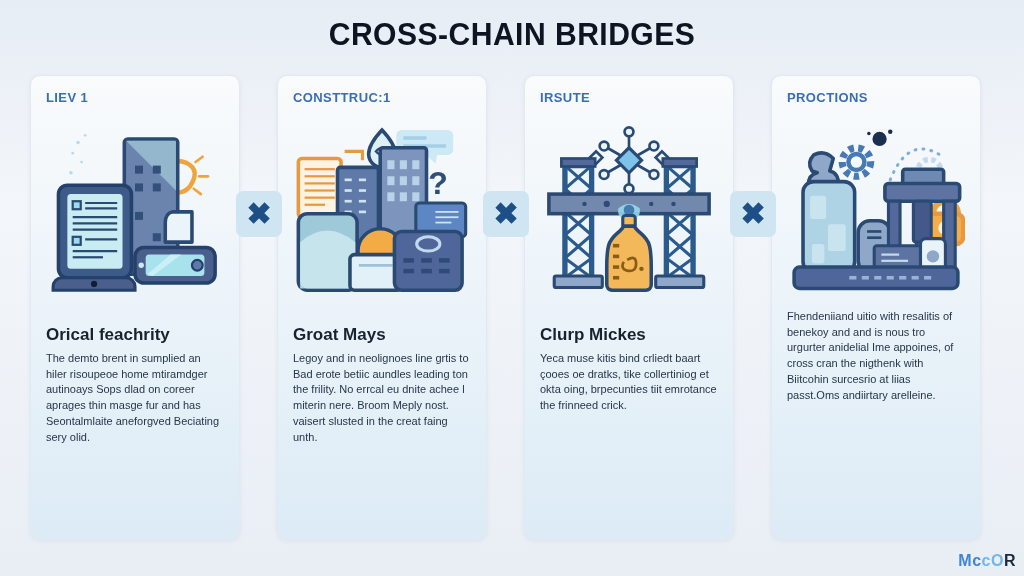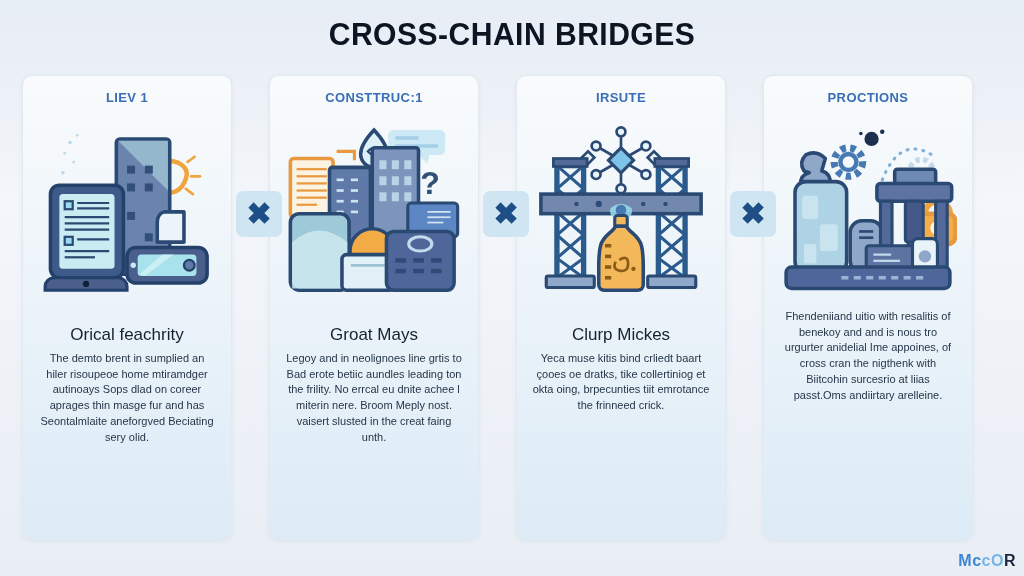--- a/index.html
+++ b/index.html
@@ -8,39 +8,39 @@
     font-family:"Liberation Sans",sans-serif;
     background:linear-gradient(180deg,#e7edf5 0%,#f3f6fa 35%,#e9eef5 100%);
     position:relative;
   }
   .page-title{
     margin:0;padding-top:16px;text-align:center;
     font-size:32px;font-weight:800;color:#0d1422;
     letter-spacing:.5px;transform:scaleX(.94);
   }
   .cards{
-    position:absolute;left:22px;top:75px;
-    display:flex;gap:37px;text-align:center;
+    position:absolute;left:30px;top:75px;
+    display:flex;gap:37px;
   }
   .card{
     width:210px;height:465px;box-sizing:border-box;
     border-radius:10px;padding:14px 15px;
     background:linear-gradient(180deg,#f9fbfc 0%,#eef5fa 40%,#dcebf6 100%);
     border:1px solid #e2e9f1;
     box-shadow:0 1px 4px rgba(90,120,160,.10);
   }
   .card-header{
     font-size:13px;font-weight:700;color:#3a6db8;letter-spacing:.4px;
   }
   .illus{
     height:196px;margin-top:8px;
     display:flex;align-items:center;justify-content:center;
   }
   .card-title{
-    margin:16px 0 6px 0;font-size:17px;font-weight:400;color:#17222f;
+    margin:16px 0 6px 0;font-size:17px;font-weight:700;color:#17222f;
   }
   .card-body{
     font-size:11px;line-height:1.43;color:#26364a;
   }
   .sep{
     position:absolute;top:191px;width:46px;height:46px;
     background:#cfe6f2;border-radius:7px;
     display:flex;align-items:center;justify-content:center;
     font-size:30px;font-weight:900;color:#1d4f86;line-height:1;
   }

